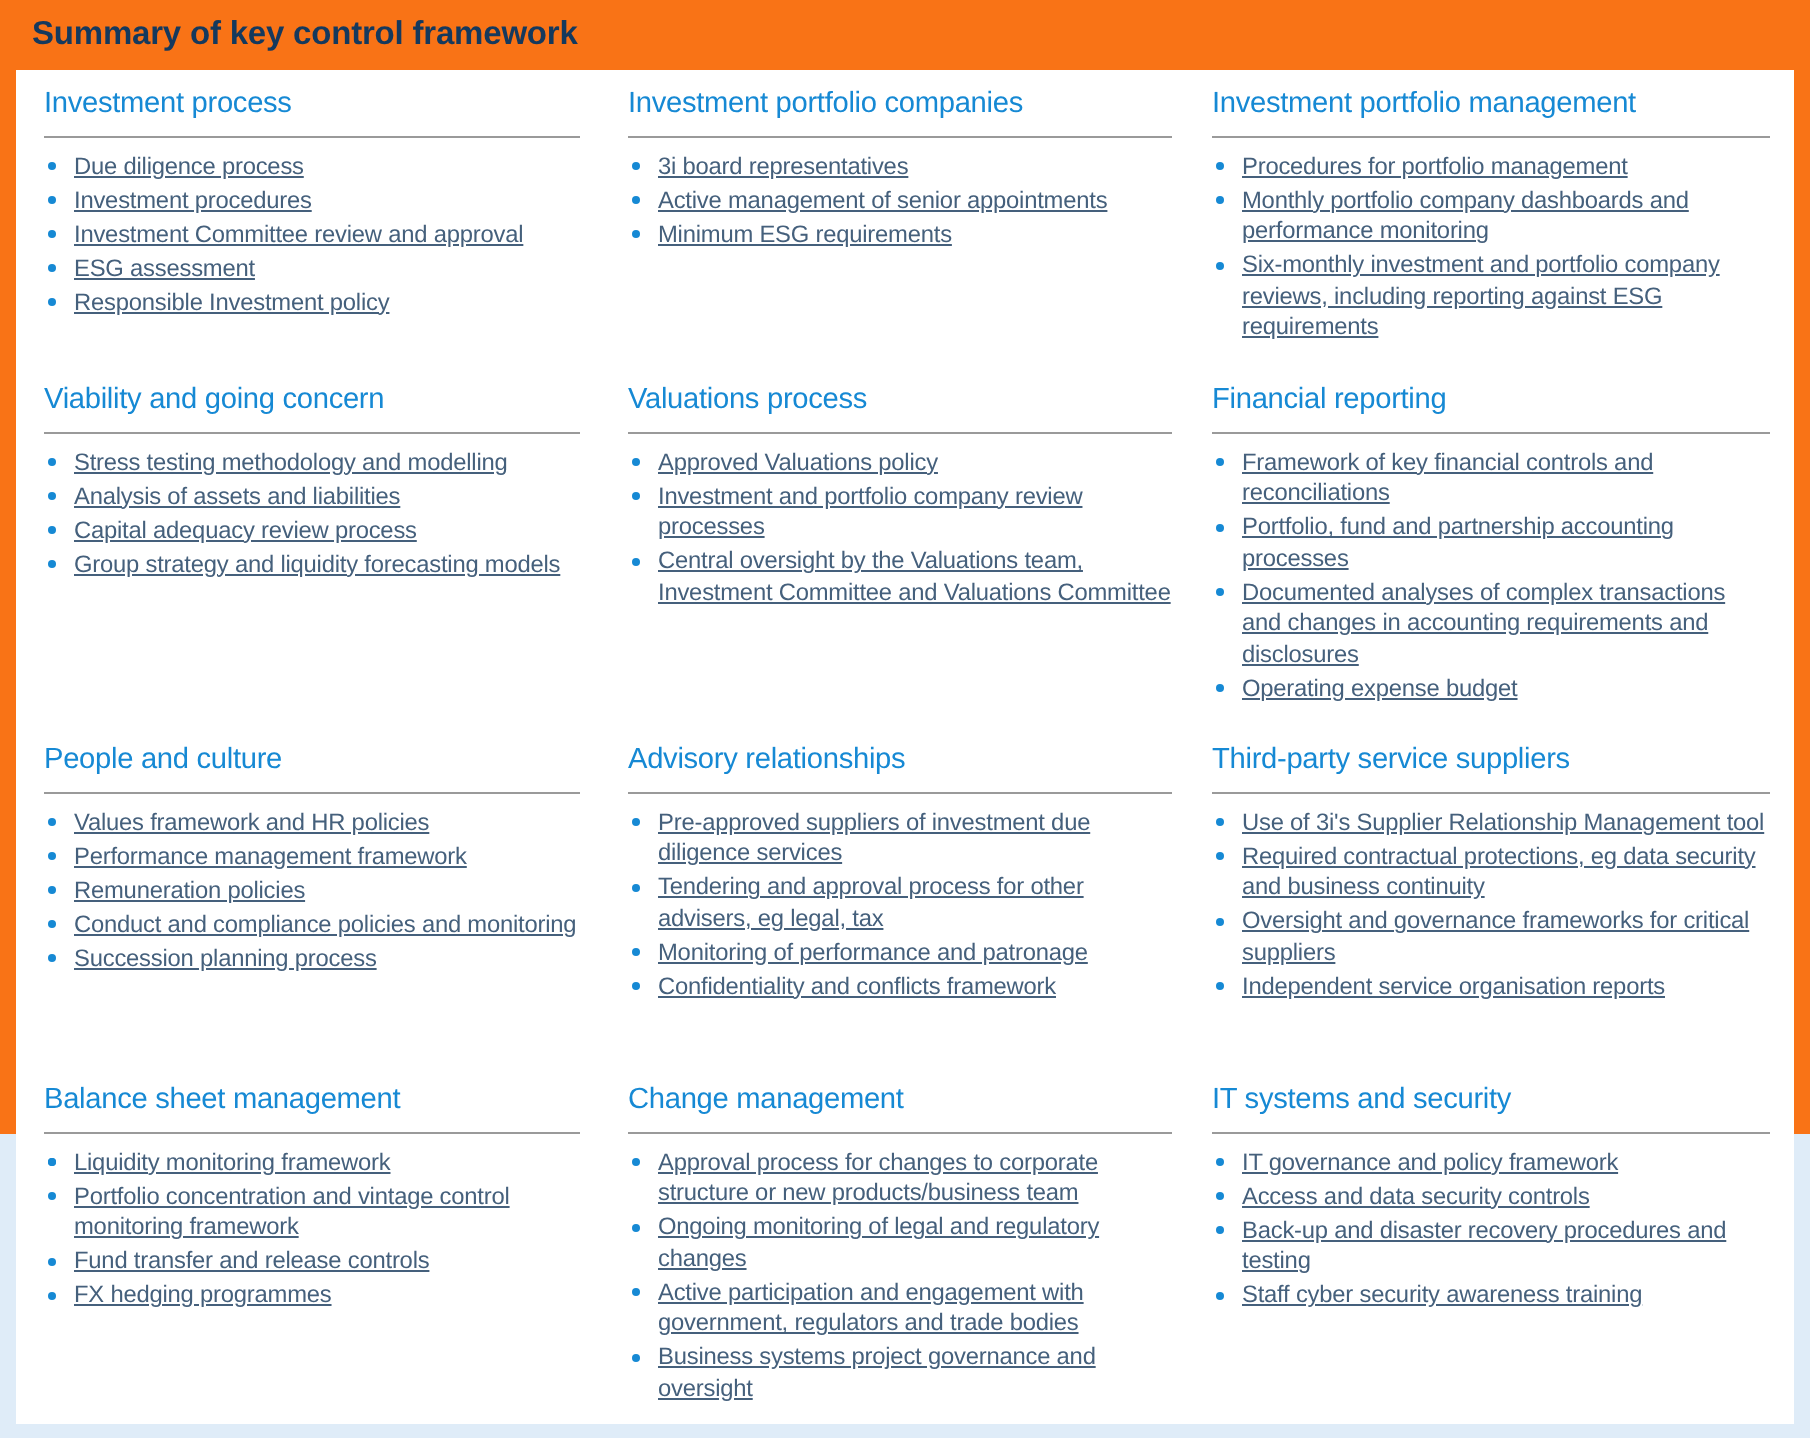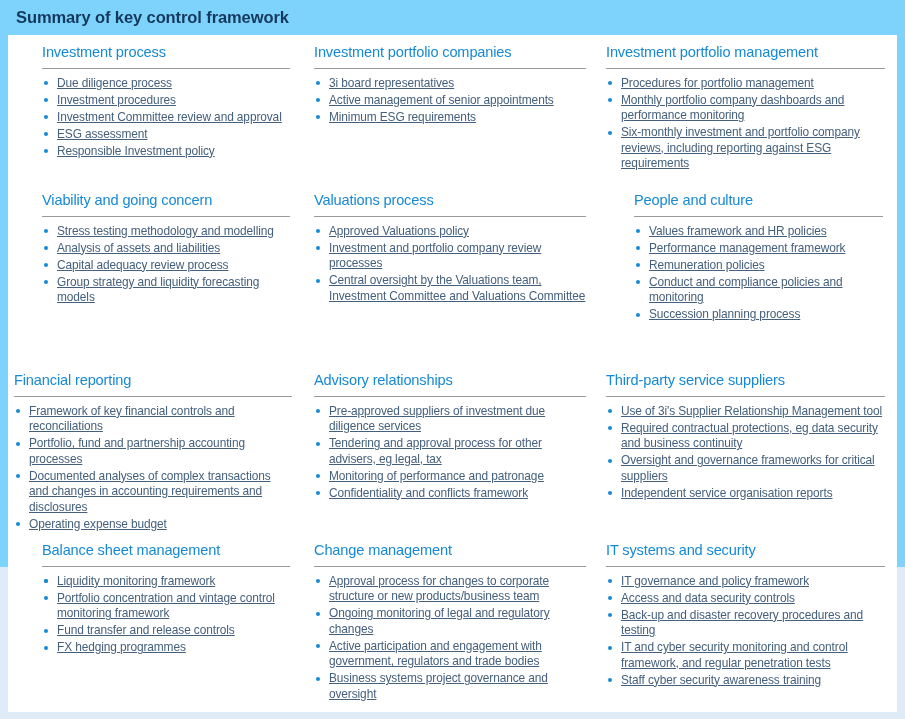--- a/index.html
+++ b/index.html
@@ -13,21 +13,21 @@
   body {
     background: #dfecf8;
     font-family: "Liberation Sans", sans-serif;
     -webkit-font-smoothing: antialiased;
   }
 
   #page {
     position: relative;
     width: 905px;
     height: 567px;
-    background: #7dd3fc;
+    background: #f97316;
     padding-left: 37px;
   }
 
   
   #title-band {
     position: absolute;
     left: 0; top: 0;
     width: 905px;
     height: 35px;
     display: flex;
@@ -60,21 +60,21 @@
     display: grid;
     grid-template-columns: 296px 296px 297px;
     grid-template-rows: 148px 180px 170px 179px;
   }
 
   .cell {
     padding: 9px 14px 0 14px;
     overflow: hidden;
   }
 
-  .cell.col1 { padding-left: 14px; padding-right: 14px; margin-left: 20px; }
+  .cell.col1 { padding-left: 14px; padding-right: 14px; }
   .cell.col2 { padding-left: 10px; padding-right: 14px; }
   .cell.col3 { padding-left: 6px;  padding-right: 12px; }
 
   .cat-title {
     font-size: 14.6px;
     color: #1689d4;
     line-height: 1.15;
     white-space: nowrap;
     letter-spacing: -0.15px;
   }
@@ -164,41 +164,41 @@
         </div>
         <div class="cell col2">
           <div class="cat-title">Valuations process</div>
           <div class="rule"></div>
           <ul class="items">
             <li><span class="bullet"></span><span>Approved Valuations policy</span></li>
             <li><span class="bullet"></span><span>Investment and portfolio company review processes</span></li>
             <li><span class="bullet"></span><span>Central oversight by the Valuations team, Investment Committee and Valuations Committee</span></li>
           </ul>
         </div>
+        <div class="cell col3">
+          <div class="cat-title">Financial reporting</div>
+          <div class="rule"></div>
+          <ul class="items">
+            <li><span class="bullet"></span><span>Framework of key financial controls and reconciliations</span></li>
+            <li><span class="bullet"></span><span>Portfolio, fund and partnership accounting processes</span></li>
+            <li><span class="bullet"></span><span>Documented analyses of complex transactions and changes in accounting requirements and disclosures</span></li>
+            <li><span class="bullet"></span><span>Operating expense budget</span></li>
+          </ul>
+        </div>
         <div class="cell col1">
           <div class="cat-title">People and culture</div>
           <div class="rule"></div>
           <ul class="items">
             <li><span class="bullet"></span><span>Values framework and HR policies</span></li>
             <li><span class="bullet"></span><span>Performance management framework</span></li>
             <li><span class="bullet"></span><span>Remuneration policies</span></li>
             <li><span class="bullet"></span><span>Conduct and compliance policies and monitoring</span></li>
             <li><span class="bullet"></span><span>Succession planning process</span></li>
           </ul>
         </div>
-        <div class="cell col3">
-          <div class="cat-title">Financial reporting</div>
-          <div class="rule"></div>
-          <ul class="items">
-            <li><span class="bullet"></span><span>Framework of key financial controls and reconciliations</span></li>
-            <li><span class="bullet"></span><span>Portfolio, fund and partnership accounting processes</span></li>
-            <li><span class="bullet"></span><span>Documented analyses of complex transactions and changes in accounting requirements and disclosures</span></li>
-            <li><span class="bullet"></span><span>Operating expense budget</span></li>
-          </ul>
-        </div>
         <div class="cell col2">
           <div class="cat-title">Advisory relationships</div>
           <div class="rule"></div>
           <ul class="items">
             <li><span class="bullet"></span><span>Pre-approved suppliers of investment due diligence services</span></li>
             <li><span class="bullet"></span><span>Tendering and approval process for other advisers, eg legal, tax</span></li>
             <li><span class="bullet"></span><span>Monitoring of performance and patronage</span></li>
             <li><span class="bullet"></span><span>Confidentiality and conflicts framework</span></li>
           </ul>
         </div>
@@ -233,20 +233,19 @@
             <li><span class="bullet"></span><span>Business systems project governance and oversight</span></li>
           </ul>
         </div>
         <div class="cell col3">
           <div class="cat-title">IT systems and security</div>
           <div class="rule"></div>
           <ul class="items">
             <li><span class="bullet"></span><span>IT governance and policy framework</span></li>
             <li><span class="bullet"></span><span>Access and data security controls</span></li>
             <li><span class="bullet"></span><span>Back-up and disaster recovery procedures and testing</span></li>
-            <li><span class="bullet"></span><span>IT and cyber security monitoring and control framework, and regular penetration tests</span></li>
             <li><span class="bullet"></span><span>Staff cyber security awareness training</span></li>
           </ul>
         </div>
       </div>
   </div>
 
 </div>
 
 </body></html>

